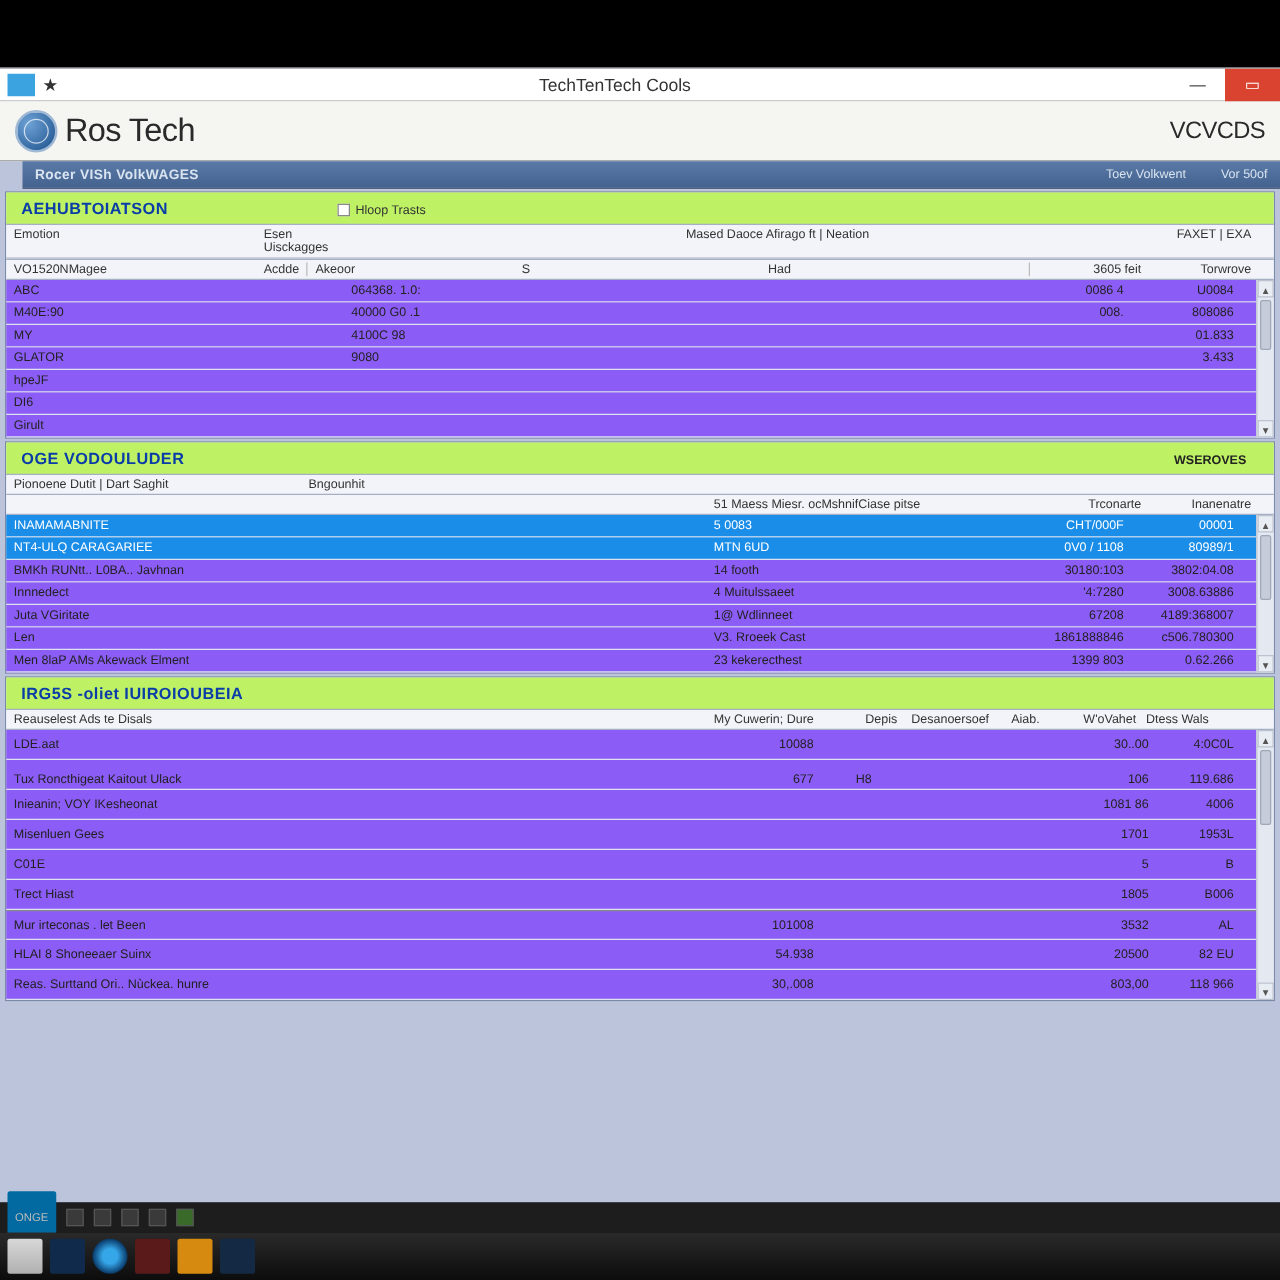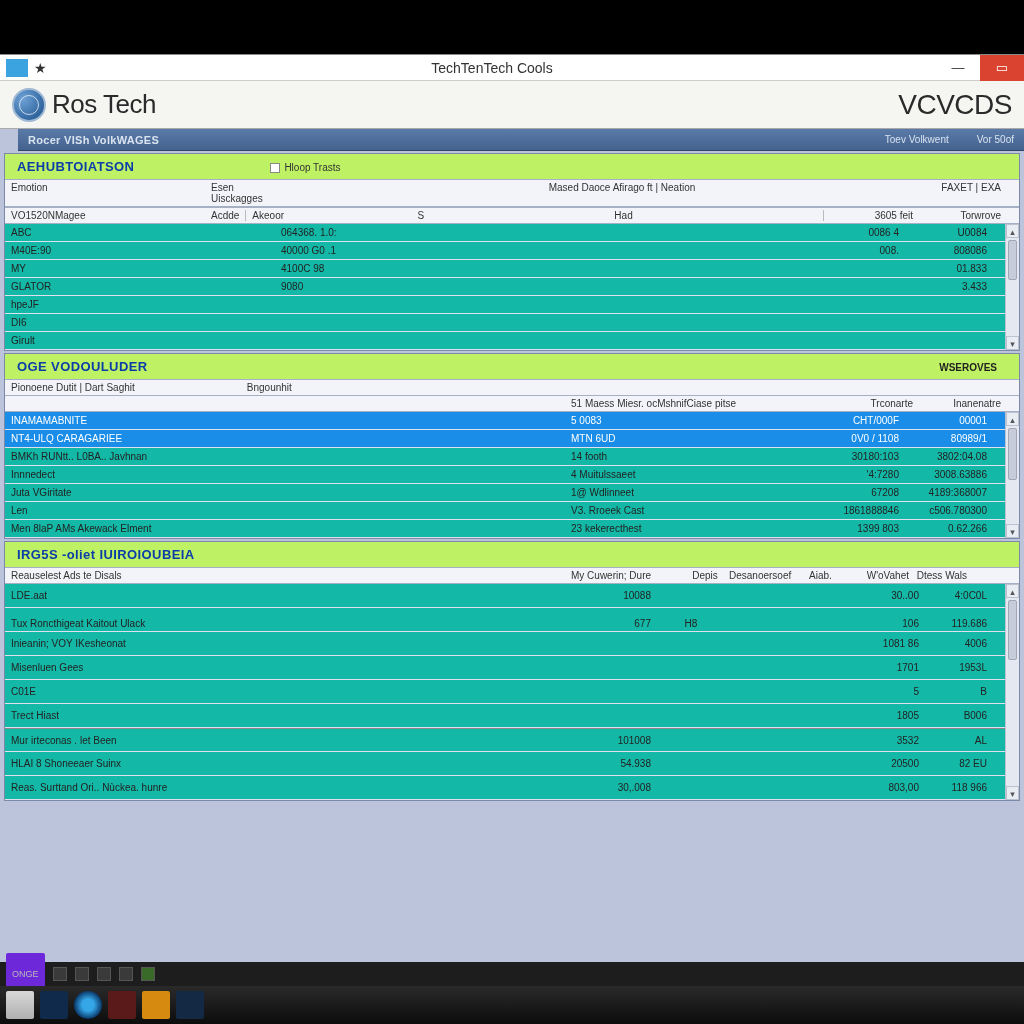--- a/index.html
+++ b/index.html
@@ -52,21 +52,21 @@
   background: radial-gradient(circle at 30% 30%, #6ea2d6, #1a4f8a);
   border: 2px solid #9fb8d4;
   margin-right: 6px;
   position: relative;
 }
 .vw-logo::after {
   content: ""; position: absolute; inset: 5px;
   border: 1.5px solid rgba(255,255,255,0.7); border-radius: 50%;
 }
 .app-name { font-size: 26px; font-weight: 400; color: #2a2a2a; letter-spacing: -0.5px; }
-.app-brand { margin-left: auto; font-size: 28px; color: #2a2a2a; font-weight: 400; letter-spacing: -0.5px; }
+.app-brand { margin-left: auto; font-size: 19px; color: #2a2a2a; font-weight: 400; letter-spacing: -0.5px; }
 
 .bluebar {
   height: 22px;
   background: linear-gradient(to bottom, #5a7aa8, #44628e);
   display: flex;
   align-items: center;
   padding: 0 10px;
   color: #d9e4f0;
   font-size: 11px;
   border-bottom: 1px solid #2e4468;
@@ -101,21 +101,21 @@
   border-bottom: 1px solid #a6afc4;
   padding: 2px 6px;
   background: #f2f4f9;
 }
 .row {
   display: flex;
   font-size: 10px;
   color: #222;
   padding: 2px 6px;
   border-bottom: 1px solid #dde2ee;
-  background: #14b8a6;
+  background: #8b5cf6;
   align-items: center;
   height: 18px;
 }
 .row.selected { background: #1a8de8; color: #fff; }
 .row.div { border-top: 1px solid #888; }
 .tbl1 .c1 { flex: 0 0 200px; }
 .tbl1 .c2 { flex: 0 0 70px; }
 .tbl1 .c3 { flex: 0 0 140px; }
 .tbl1 .c4 { flex: 1; text-align: center; }
 .tbl1 .c5 { flex: 0 0 90px; text-align: right; }
@@ -144,21 +144,21 @@
 
 .right-hdr { flex: 1; text-align: right; font-size: 10px; color: #222; font-weight: 700; padding-right: 16px; }
 
 
 .grey-strip {
   position: absolute; left: 0; right: 0; bottom: 38px; height: 24px;
   background: #1d1d1d;
   display: flex; align-items: center; gap: 8px; padding: 0 6px;
 }
 .grey-strip .chip {
-  background: #6d28d9; color: #bbb; font-size: 9px; padding: 16px 6px; border-radius: 2px;
+  background: #0369a1; color: #bbb; font-size: 9px; padding: 16px 6px; border-radius: 2px;
 }
 .grey-strip .ico { width: 14px; height: 14px; background: #3a3a3a; border: 1px solid #555; }
 
 .taskbar {
   position: absolute; left: 0; right: 0; bottom: 0; height: 38px;
   background: linear-gradient(to bottom, #2a2a2a, #0c0c0c);
   display: flex; align-items: center; gap: 6px; padding: 0 6px;
 }
 .taskbar .ticon {
   width: 28px; height: 28px; border-radius: 2px;

